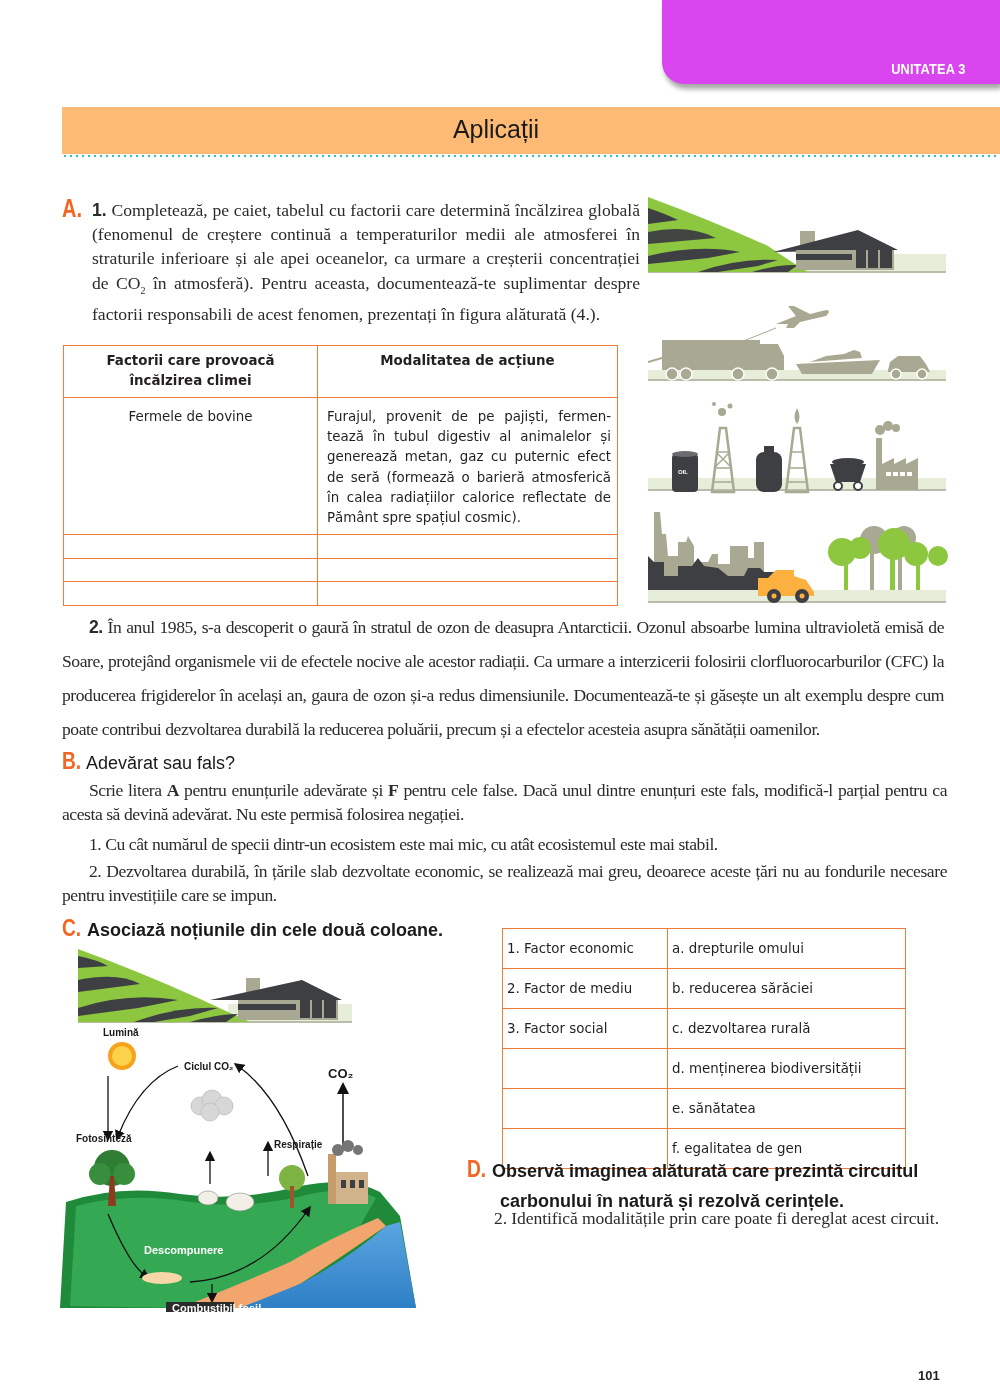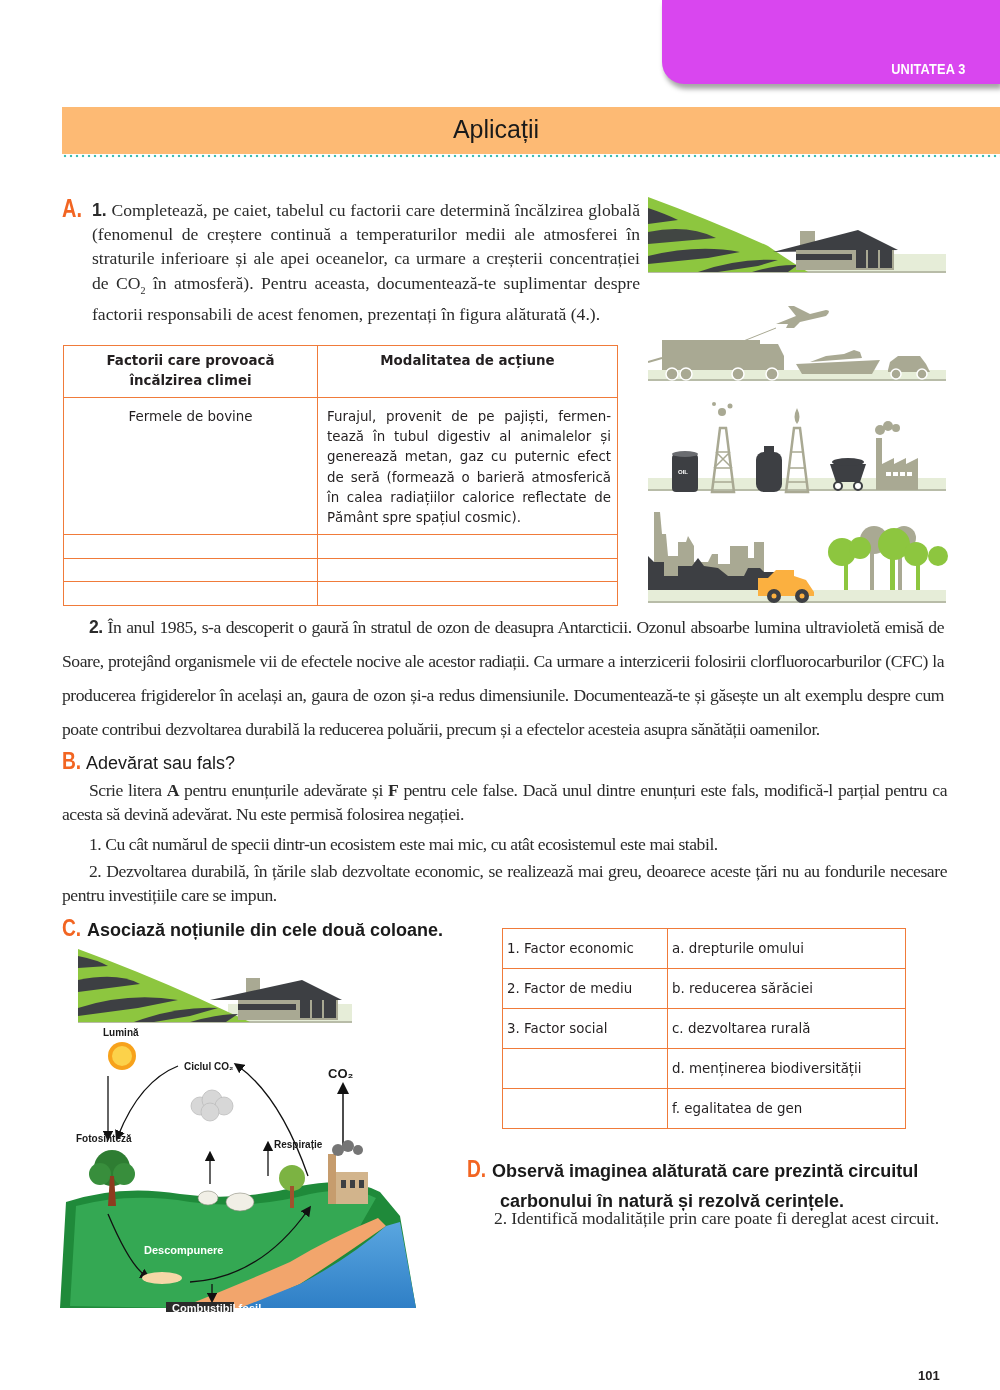--- a/index.html
+++ b/index.html
@@ -286,20 +286,24 @@
   <tr>
         <td>3. Factor social</td>
         <td>c. dezvoltarea rurală</td>
       </tr>
   <tr>
         <td></td>
         <td>d. menținerea biodiversității</td>
       </tr>
   <tr>
         <td></td>
+        <td>e. sănătatea</td>
+      </tr>
+  <tr>
+        <td></td>
         <td>f. egalitatea de gen</td>
       </tr>
 </tbody>
   </table>
 
 <svg style="position:absolute; left:78px; top:946px" width="276" height="80" viewBox="0 0 276 80">
   <rect x="150" y="58" width="124" height="18" fill="#e6edd8"></rect>
   <line x1="0" y1="76" x2="274" y2="76" stroke="#b8bca8" stroke-width="2"></line>
   <path d="M0 3 Q60 25 120 52 Q150 66 172 76 L0 76 Z" fill="#8dc63f"></path>
   <path d="M0 10 Q20 14 30 20 L0 22 Z" fill="#3d3f43"></path>

